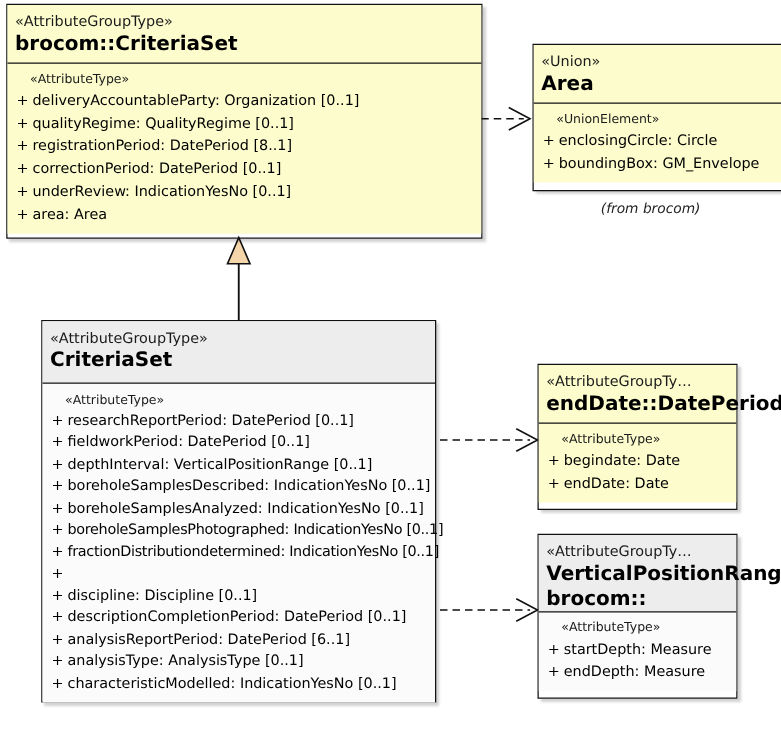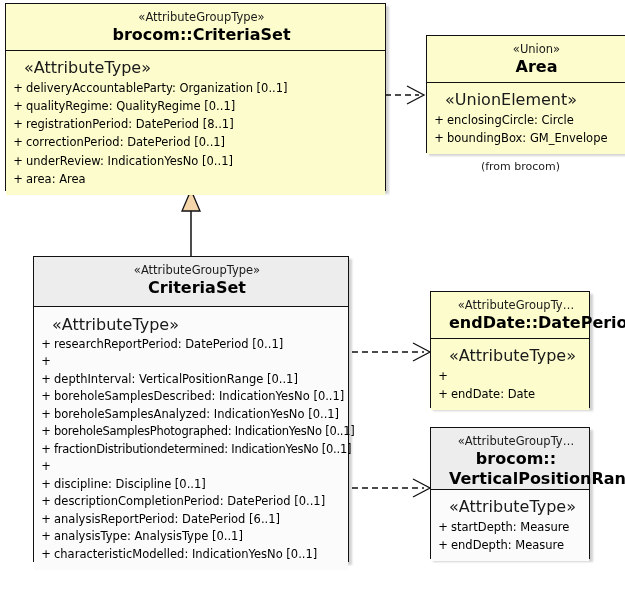--- a/index.html
+++ b/index.html
@@ -31,22 +31,22 @@
 
   
   .uml-class {
     position: absolute;
     box-sizing: border-box;
     border: 1.4px solid #111111;
     box-shadow: 2.5px 2.5px 2px rgba(0,0,0,0.18);
   }
   .uml-header {
     box-sizing: border-box;
-    padding: 6px 6px 6px 18px;
-    text-align: center;
+    padding: 6px 6px 6px 6px;
+    text-align: left;
     line-height: 1.28;
   }
   .uml-body {
     box-sizing: border-box;
     border-top: 1.4px solid #111111;
     padding: 7px 4px 7px 4px;
   }
 
   
   .theme-yellow .uml-header { background: #fcfccd; }
@@ -61,21 +61,21 @@
     white-space: nowrap;
   }
   .classname {
     font-size: 16px;
     font-weight: bold;
     color: #000000;
     white-space: nowrap;
   }
 
   .compartment-stereotype {
-    font-size: 16px;
+    font-size: 10px;
     color: #1a1a1a;
     padding-left: 14px;
     margin-bottom: 2px;
     white-space: nowrap;
   }
   .attr-row {
     display: flex;
     align-items: baseline;
     font-size: 11.5px;
     line-height: 1.58;
@@ -88,20 +88,21 @@
     color: #000;
   }
   .attr-text {
     color: #000;
     text-align: center;
   }
 
   .from-note {
     position: absolute;
     font-size: 11px;
+    font-style: italic;
     color: #222;
     text-align: center;
     white-space: nowrap;
   }
 
   
   .tight .attr-row { line-height: 1.52; }
   .squeeze { letter-spacing: -0.25px; }
 </style>
 </head>
@@ -194,20 +195,21 @@
     </div>
     <div class="uml-body tight" style="padding-top:8px;">
       <div class="compartment-stereotype">«AttributeType»</div>
 
       <div class="attr-row">
         <span class="attr-vis">+</span>
         <span class="attr-text">researchReportPeriod: DatePeriod [0..1]</span>
       </div>
       <div class="attr-row">
         <span class="attr-vis">+</span>
+        <span class="attr-text">fieldworkPeriod: DatePeriod [0..1]</span>
       </div>
       <div class="attr-row">
         <span class="attr-vis">+</span>
         <span class="attr-text">depthInterval: VerticalPositionRange [0..1]</span>
       </div>
       <div class="attr-row">
         <span class="attr-vis">+</span>
         <span class="attr-text">boreholeSamplesDescribed: IndicationYesNo [0..1]</span>
       </div>
       <div class="attr-row">
@@ -250,33 +252,34 @@
 
   <div class="uml-class theme-yellow" style="left:430px; top:291px; width:160px; height:117px;">
     <div class="uml-header" style="height:46px;">
       <div class="stereotype">«AttributeGroupTy…</div>
       <div class="classname">endDate::DatePeriod</div>
     </div>
     <div class="uml-body">
       <div class="compartment-stereotype">«AttributeType»</div>
       <div class="attr-row">
         <span class="attr-vis">+</span>
+        <span class="attr-text">begindate: Date</span>
       </div>
       <div class="attr-row">
         <span class="attr-vis">+</span>
         <span class="attr-text">endDate: Date</span>
       </div>
     </div>
   </div>
 
   <div class="uml-class theme-grey" style="left:430px; top:427px; width:160px; height:132px;">
     <div class="uml-header" style="height:61px;">
       <div class="stereotype">«AttributeGroupTy…</div>
+      <div class="classname">VerticalPositionRange</div>
       <div class="classname">brocom::</div>
-      <div class="classname">VerticalPositionRange</div>
     </div>
     <div class="uml-body">
       <div class="compartment-stereotype">«AttributeType»</div>
       <div class="attr-row">
         <span class="attr-vis">+</span>
         <span class="attr-text">startDepth: Measure</span>
       </div>
       <div class="attr-row">
         <span class="attr-vis">+</span>
         <span class="attr-text">endDepth: Measure</span>

